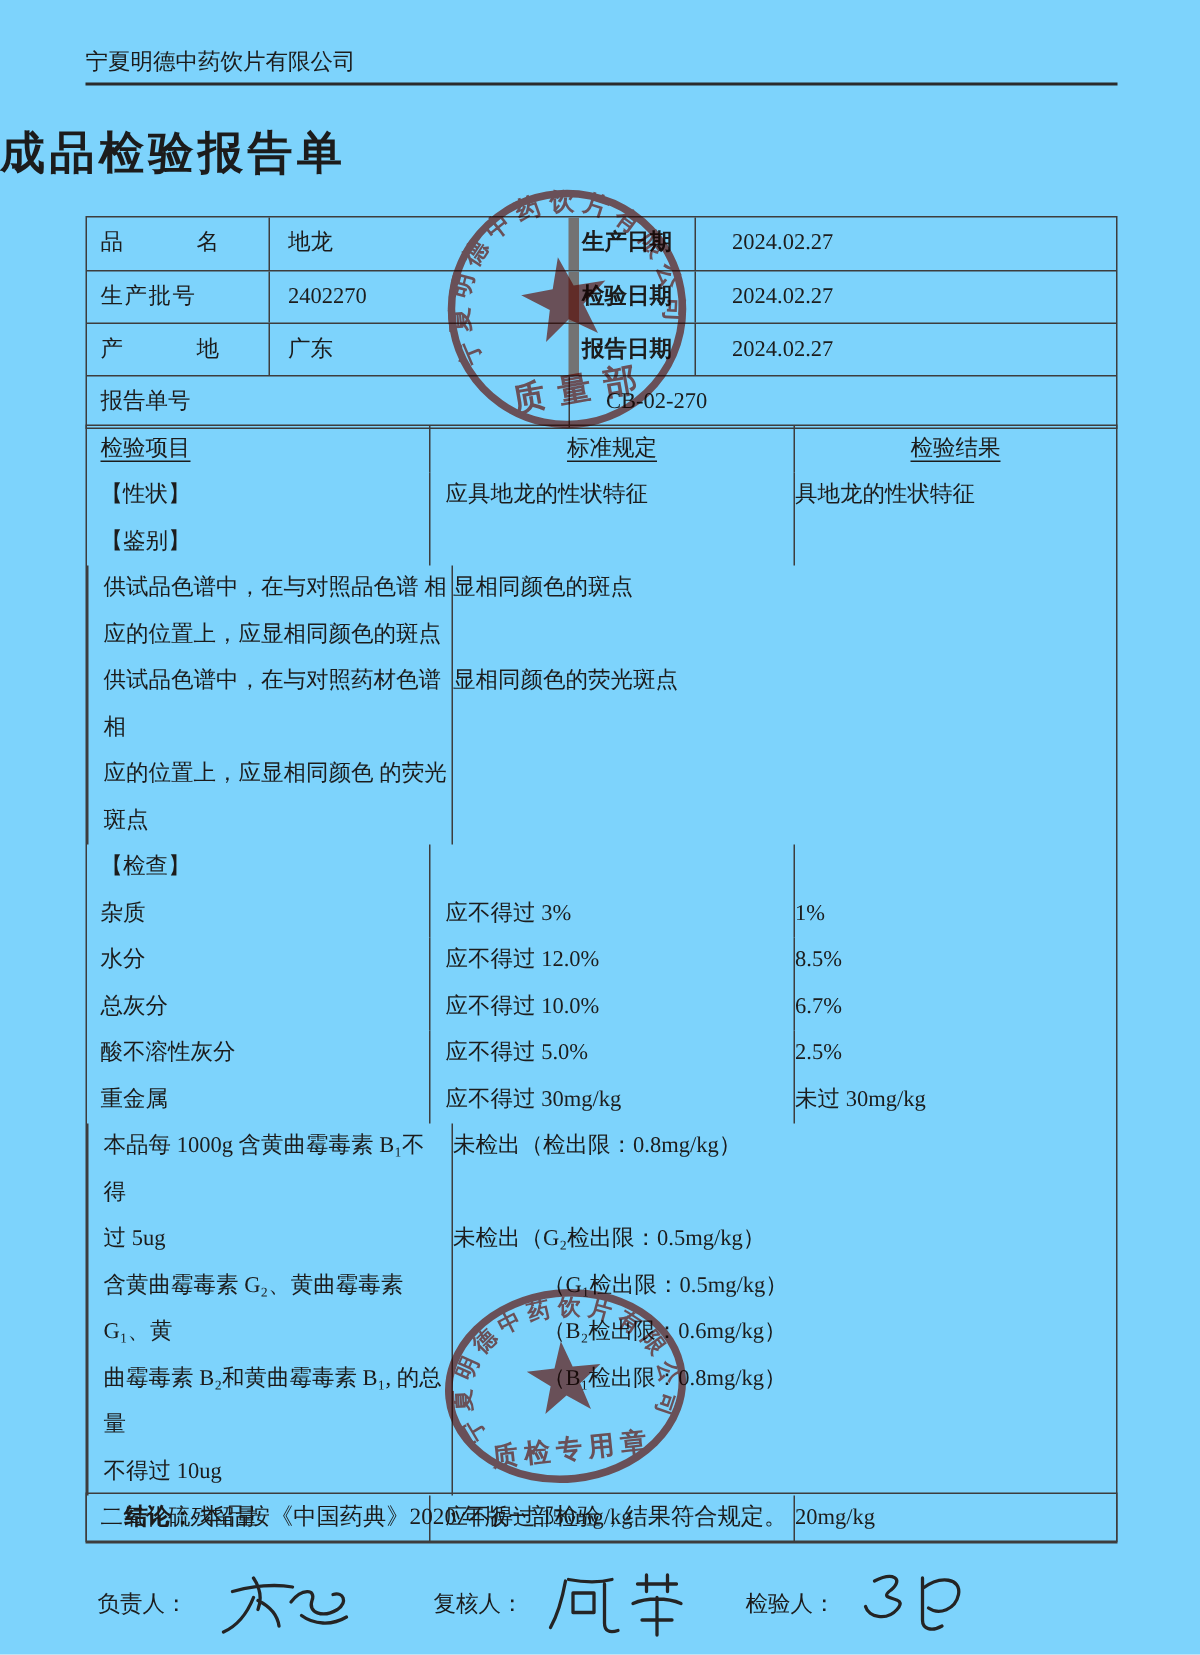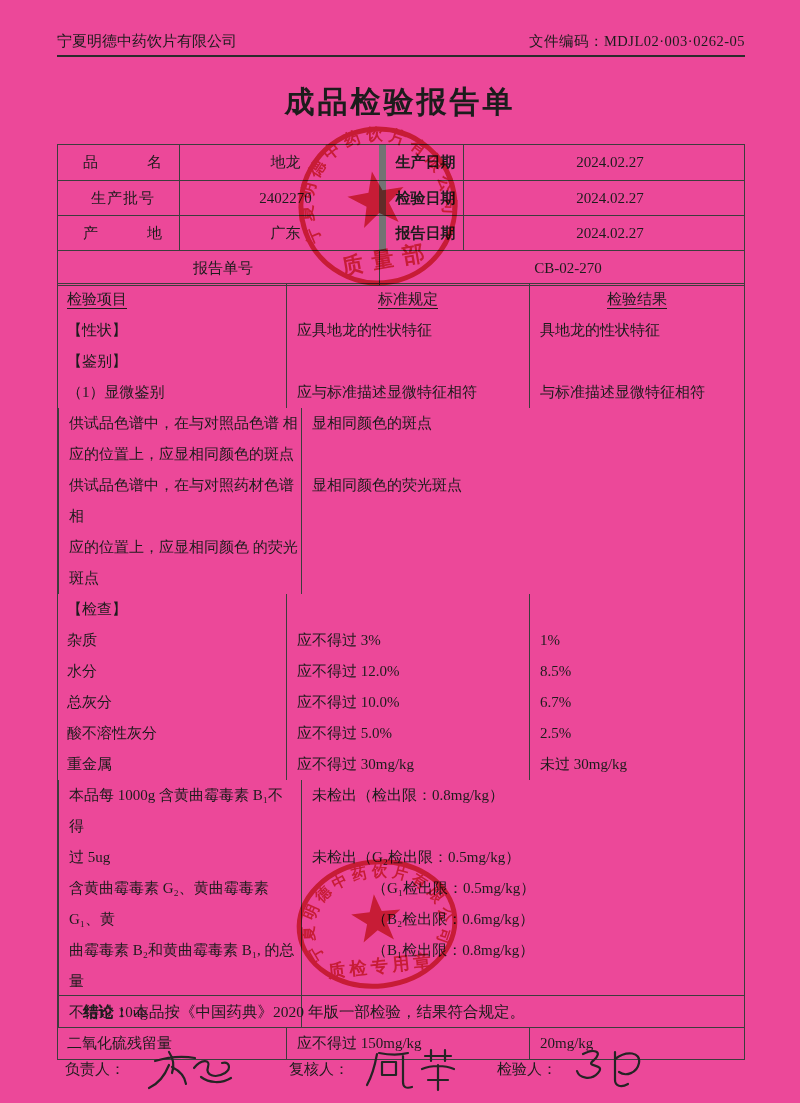--- a/index.html
+++ b/index.html
@@ -1,42 +1,42 @@
 <!DOCTYPE html>
 <html><head>
 <meta charset="utf-8">
 <style>
   html,body{margin:0;padding:0;background:#e8e8e8;}
   .sheet{
-    position:relative;width:800px;height:1103px;background:#ec4899;overflow:hidden;
+    position:relative;width:800px;height:1103px;background:#7dd3fc;overflow:hidden;
     font-family:"Liberation Serif","DejaVu Serif",serif;color:#1c1c1c;
   }
   
   .hdr{position:absolute;top:32px;left:57px;width:688px;display:flex;justify-content:space-between;align-items:baseline;font-size:15px;}
   .hdr-right{font-size:14.5px;letter-spacing:.5px;}
   .hdr-rule{position:absolute;top:55px;left:57px;width:688px;height:2px;background:#2b2b2b;}
-  .title{position:absolute;top:82px;left:0;width:800px;margin:0;text-align:center;
+  .title{position:absolute;top:82px;left:0;width:800px;margin:0;
          font-size:30px;font-weight:bold;letter-spacing:3px;}
   
   .info{position:absolute;top:144px;left:57px;width:688px;border:1px solid #3d3d3d;box-sizing:border-box;font-size:15px;}
-  .irow{display:flex;height:35px;line-height:34px;box-sizing:border-box;text-align:center;}
+  .irow{display:flex;height:35px;line-height:34px;box-sizing:border-box;}
   .irow + .irow{border-top:1px solid #3d3d3d;}
   .irow > div{box-sizing:border-box;overflow:hidden;white-space:nowrap;}
   .ic1{width:121px;padding-left:9px;letter-spacing:1px;}
   .ic2{width:200px;border-left:1px solid #3d3d3d;padding-left:12px;}
   .ic3{width:84px;border-left:7px solid #737373;padding-left:2px;font-weight:bold;}
-  .ic4{flex:1;border-left:1px solid #3d3d3d;padding-left:12px;}
+  .ic4{flex:1;border-left:1px solid #3d3d3d;padding-left:24px;}
   .icw{width:321px;padding-left:9px;}
   
   .main{position:absolute;top:283px;left:57px;width:688px;border:1px solid #3d3d3d;box-sizing:border-box;font-size:15px;}
   .mrow{display:flex;min-height:31px;}
   .mc1,.mc2,.mc3{box-sizing:border-box;line-height:31px;white-space:pre-wrap;min-height:31px;}
   .mc1{width:228px;padding-left:9px;}
   .mc2{width:243px;border-left:1px solid #3d3d3d;padding-left:10px;}
-  .mc3{flex:1;border-left:1px solid #3d3d3d;padding-left:10px;}
+  .mc3{flex:1;border-left:1px solid #3d3d3d;}
   .ctr{text-align:center;padding-left:0;}
   .ul{text-decoration:underline;text-underline-offset:4px;}
   
   .conclusion{position:absolute;top:995px;left:57px;width:688px;height:33px;border:1px solid #3d3d3d;
               box-sizing:border-box;line-height:31px;padding-left:25px;font-size:15.5px;}
   .conclusion .b{font-weight:bold;margin-right:4px;}
   
   .signs{position:absolute;top:1038px;left:57px;width:688px;height:60px;font-size:15px;}
   .sig{position:absolute;display:flex;align-items:center;}
   .sig svg{margin-left:14px;}
@@ -49,21 +49,20 @@
   .red-fill{fill:#d0453b;}
   .ring-text{fill:#d0453b;font-family:"Liberation Serif","DejaVu Serif",serif;font-weight:bold;}
 </style>
 </head>
 <body>
 
 <div class="sheet">
 
   <div class="hdr">
     <span class="hdr-left">宁夏明德中药饮片有限公司</span>
-    <span class="hdr-right"><span>文件编码：</span><span>MDJL02·003·0262-05</span></span>
   </div>
   <div class="hdr-rule"></div>
 
   <h1 class="title">成品检验报告单</h1>
 
   <div class="info">
     <div class="irow">
       <div class="ic1">品　　　名</div>
       <div class="ic2">地龙</div>
       <div class="ic3">生产日期</div>
@@ -96,25 +95,20 @@
 
     <div class="mrow">
       <div class="mc1">【性状】</div>
       <div class="mc2">应具地龙的性状特征</div>
       <div class="mc3">具地龙的性状特征</div>
     </div>
     <div class="mrow">
       <div class="mc1">【鉴别】</div>
       <div class="mc2"></div>
       <div class="mc3"></div>
-    </div>
-    <div class="mrow">
-      <div class="mc1">（1）显微鉴别</div>
-      <div class="mc2">应与标准描述显微特征相符</div>
-      <div class="mc3">与标准描述显微特征相符</div>
     </div>
     <div class="mrow">
       <div class="mc2">供试品色谱中，在与对照品色谱 相
 应的位置上，应显相同颜色的斑点
 供试品色谱中，在与对照药材色谱相
 应的位置上，应显相同颜色 的荧光
 斑点</div>
       <div class="mc3">显相同颜色的斑点
 
 显相同颜色的荧光斑点</div>

